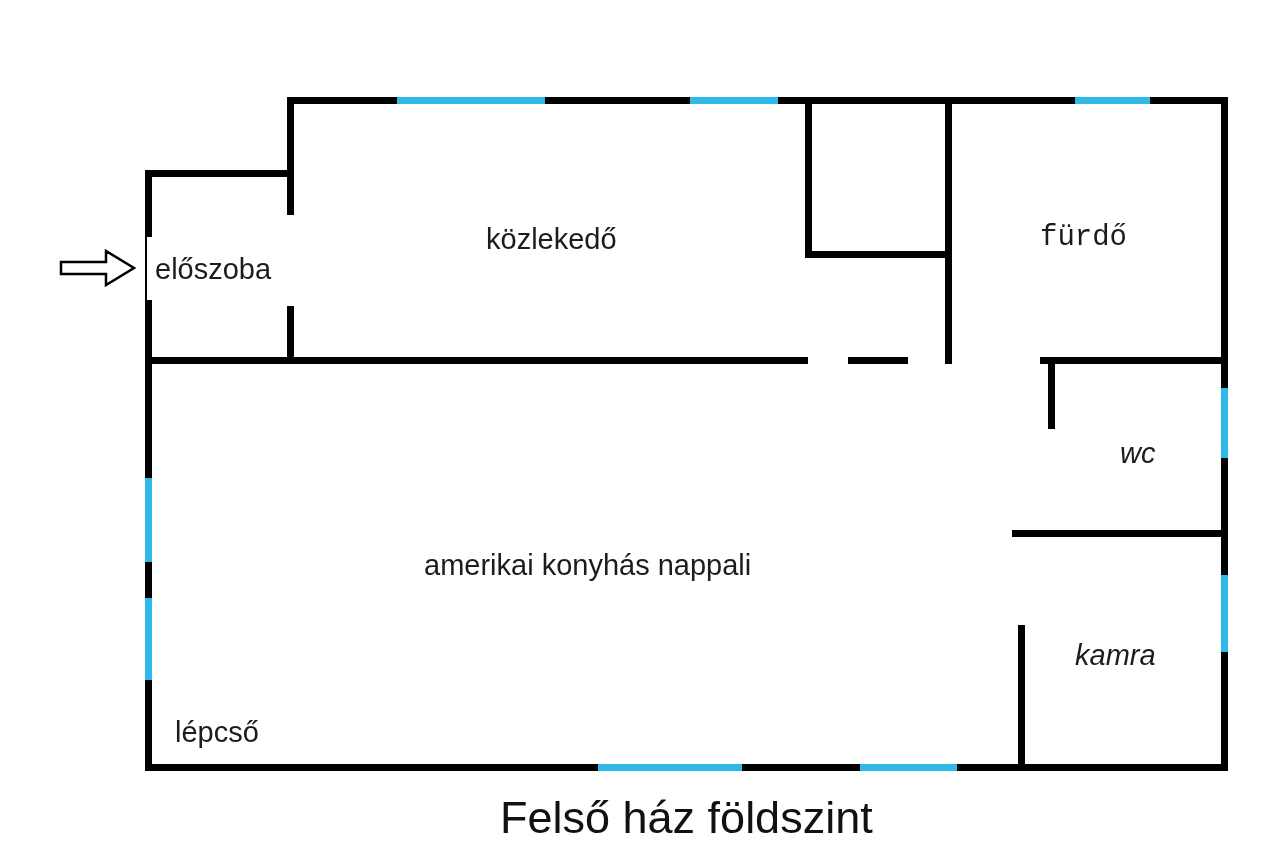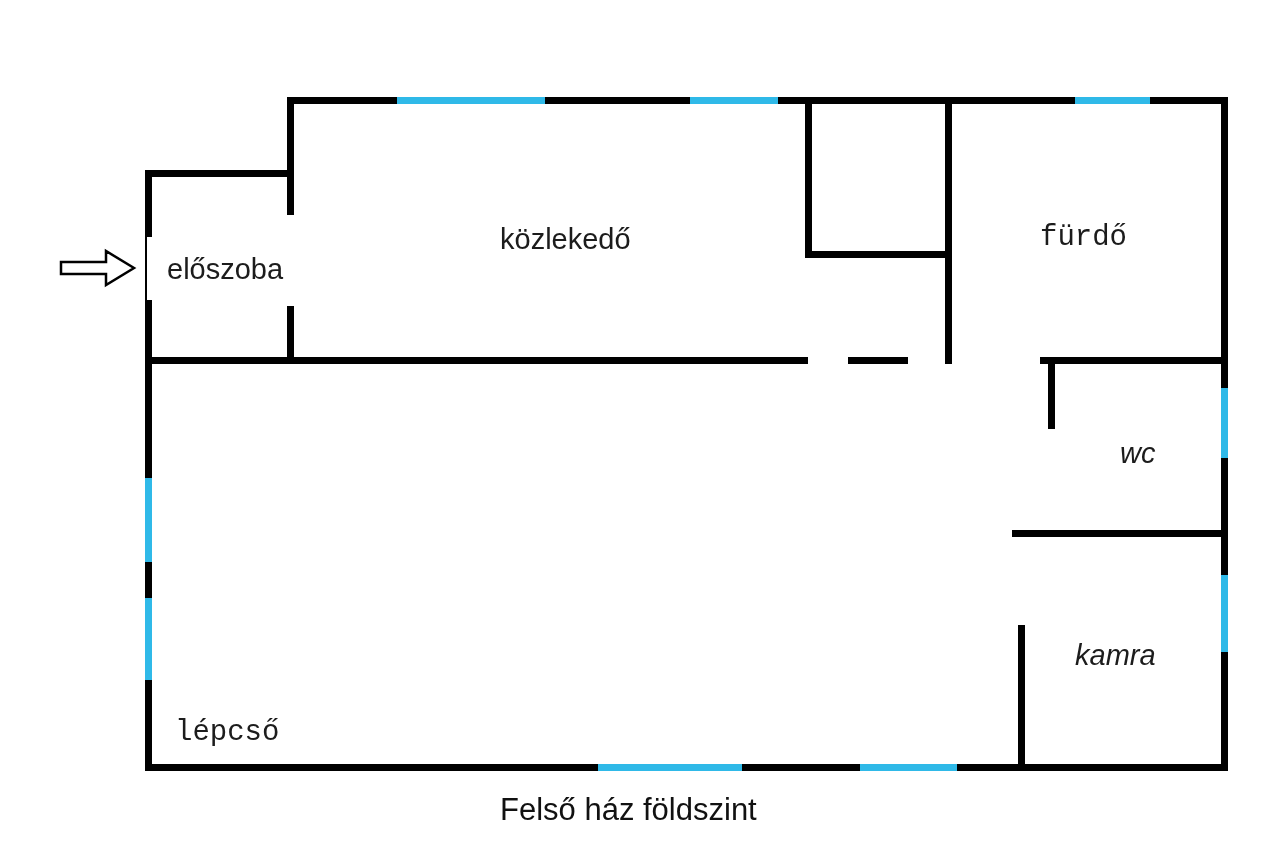--- a/index.html
+++ b/index.html
@@ -22,37 +22,37 @@
   .room-label {
     position: absolute;
     font-size: 29px;
     color: #1c1c1c;
     white-space: nowrap;
   }
   .plan-title {
     position: absolute;
     left: 500px;
     top: 792px;
-    font-size: 31px;
+    font-size: 45px;
     color: #111111;
     white-space: nowrap;
   }
   .entrance-arrow {
     position: absolute;
     left: 58px;
     top: 247px;
   }
   
-  .lbl-eloszoba  { left: 155px;  top: 253px; margin-left: 12px; }
-  .lbl-kozlekedo { left: 500px;  top: 223px; }
+  .lbl-eloszoba  { left: 155px;  top: 253px; }
+  .lbl-kozlekedo { left: 486px;  top: 223px; }
   .lbl-furdo     { left: 1040px; top: 221px; font-family: Liberation Mono, monospace; }
   .lbl-wc        { left: 1120px; top: 437px; font-style: italic; }
   .lbl-nappali   { left: 424px;  top: 549px; }
   .lbl-kamra     { left: 1075px; top: 639px; font-style: italic; }
-  .lbl-lepcso    { left: 175px;  top: 716px; font-family: Liberation Mono, monospace; }
+  .lbl-lepcso    { left: 175px;  top: 716px; }
 </style>
 </head>
 <body>
 
 <div class="canvas">
 
   <div class="wall" style="left:287px; top:97px; width:941px; height:7px;"></div>
   <div class="wall" style="left:1221px; top:97px; width:7px; height:674px;"></div>
   <div class="wall" style="left:145px; top:764px; width:1083px; height:7px;"></div>
   <div class="wall" style="left:145px; top:170px; width:7px; height:67px;"></div>
@@ -90,18 +90,19 @@
   <span class="entrance-arrow">
     <svg width="80" height="42" viewBox="0 0 80 42">
       <polygon points="3,15 48,15 48,4 76,21 48,38 48,27 3,27" fill="#ffffff" stroke="#000000" stroke-width="2.5"></polygon>
     </svg>
   </span>
 
   <div class="room-label lbl-eloszoba">előszoba</div>
   <div class="room-label lbl-kozlekedo">közlekedő</div>
   <div class="room-label lbl-furdo">fürdő</div>
   <div class="room-label lbl-wc">wc</div>
+  <div class="room-label lbl-nappali">amerikai konyhás nappali</div>
   <div class="room-label lbl-kamra">kamra</div>
   <div class="room-label lbl-lepcso">lépcső</div>
 
   <div class="plan-title">Felső ház földszint</div>
 
 </div>
 
 </body></html>

